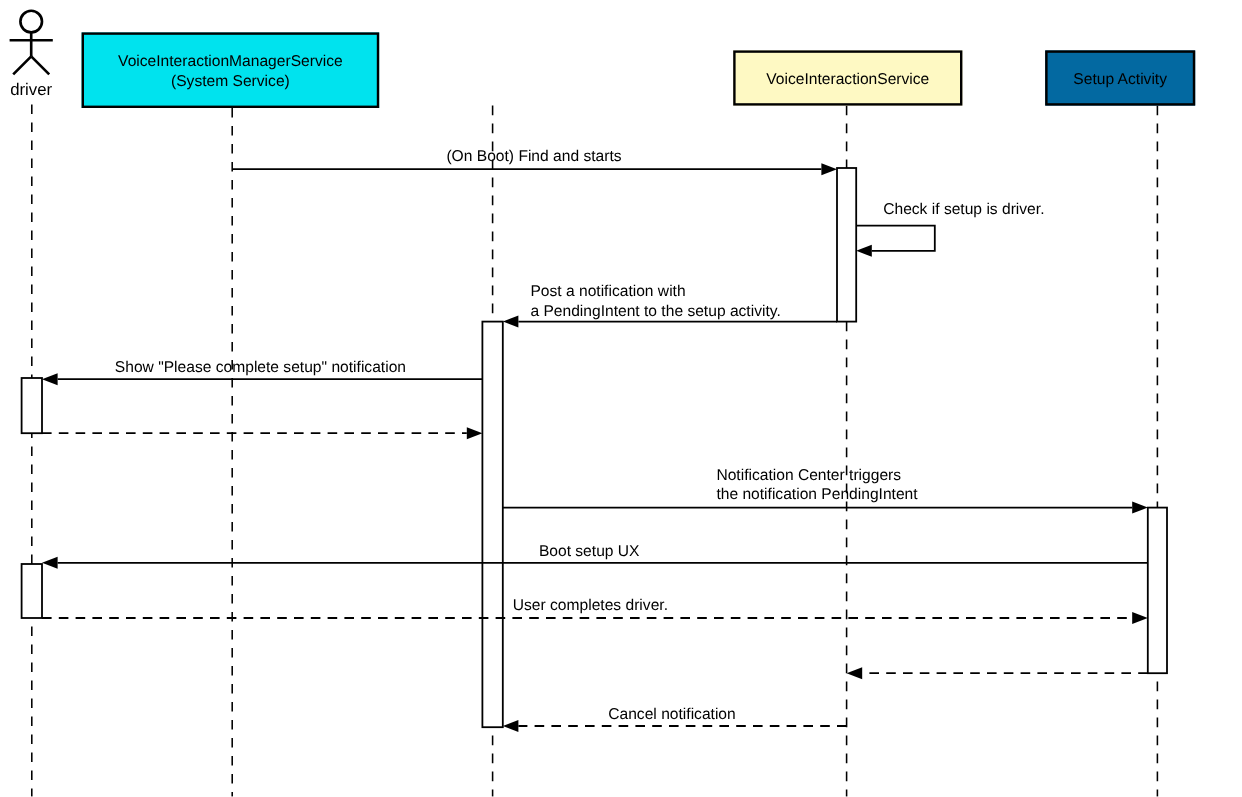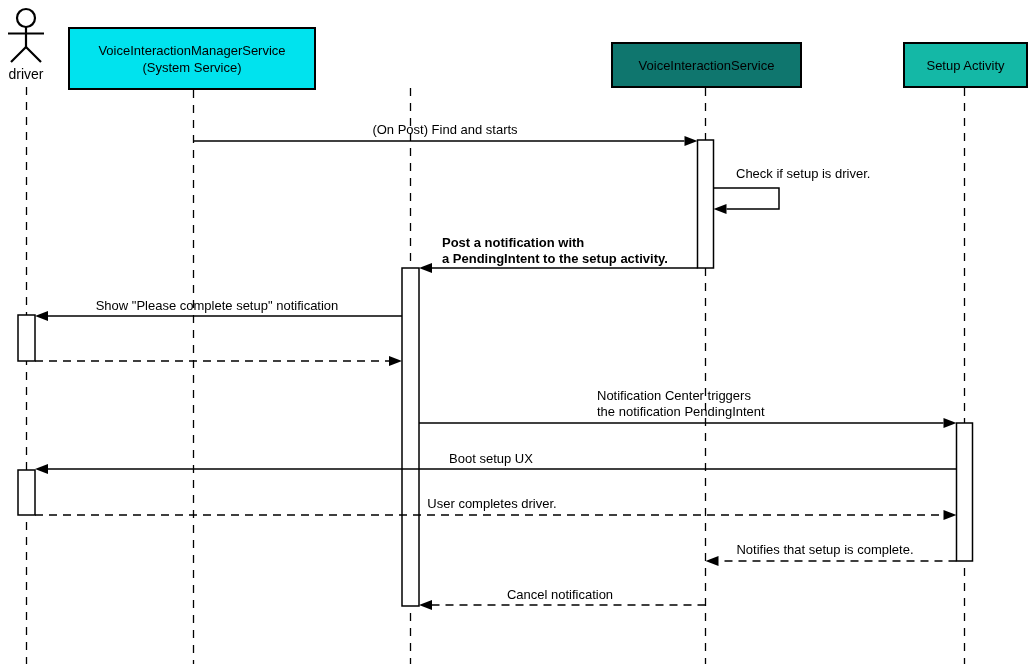--- a/index.html
+++ b/index.html
@@ -94,40 +94,39 @@
       <path d="M26 27 V47"></path>
       <path d="M8 33.5 H44"></path>
       <path d="M26 47 L11 62 M26 47 L41 62"></path>
     </g>
   </svg>
 
   <div class="actor-box" style="left: 68px; top: 27px; width: 248px; height: 63px; background-color: rgb(0, 227, 238);">VoiceInteractionManagerService
 (System Service)</div>
 
 
-  <div class="actor-box" style="left: 611px; top: 42px; width: 191px; height: 46px; background-color: #0f766e;">VoiceInteractionService</div>
+  <div class="actor-box" style="left: 611px; top: 42px; width: 191px; height: 46px; background-color: #fef9c3;">VoiceInteractionService</div>
 
-  <div class="actor-box" style="left: 903px; top: 42px; width: 125px; height: 46px; background-color: #14b8a6;">Setup Activity</div>
+  <div class="actor-box" style="left: 871px; top: 42px; width: 125px; height: 46px; background-color: #0369a1;">Setup Activity</div>
 
   <div class="actor-label" style="left:-24px;top:66px;width:100px;">driver</div>
 
-  <div class="msg-label center" style="left:295px;top:122px;width:300px;">(On Post) Find and starts</div>
+  <div class="msg-label center" style="left:295px;top:122px;width:300px;">(On Boot) Find and starts</div>
 
   <div class="msg-label" style="left:736px;top:166px;">Check if setup is driver.</div>
 
-  <div class="msg-label" style="left:442px;top:235px;font-weight:bold;">Post a notification with
+  <div class="msg-label" style="left:442px;top:235px;">Post a notification with
 a PendingIntent to the setup activity.</div>
 
   <div class="msg-label center" style="left:67px;top:298px;width:300px;">Show "Please complete setup" notification</div>
 
 
   <div class="msg-label" style="left:597px;top:388px;">Notification Center triggers
 the notification PendingIntent</div>
 
   <div class="msg-label center" style="left:341px;top:451px;width:300px;">Boot setup UX</div>
 
   <div class="msg-label center" style="left:342px;top:496px;width:300px;">User completes driver.</div>
 
-  <div class="msg-label center" style="left:675px;top:542px;width:300px;">Notifies that setup is complete.</div>
 
   <div class="msg-label center" style="left:410px;top:587px;width:300px;">Cancel notification</div>
 
 </div>
 
 </body></html>

